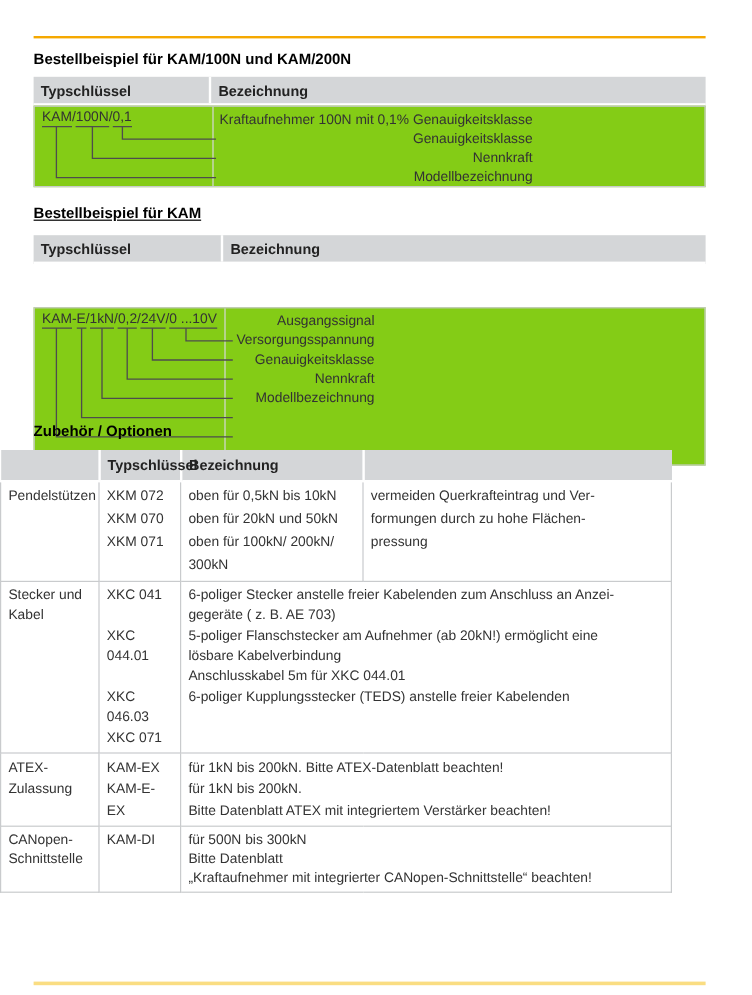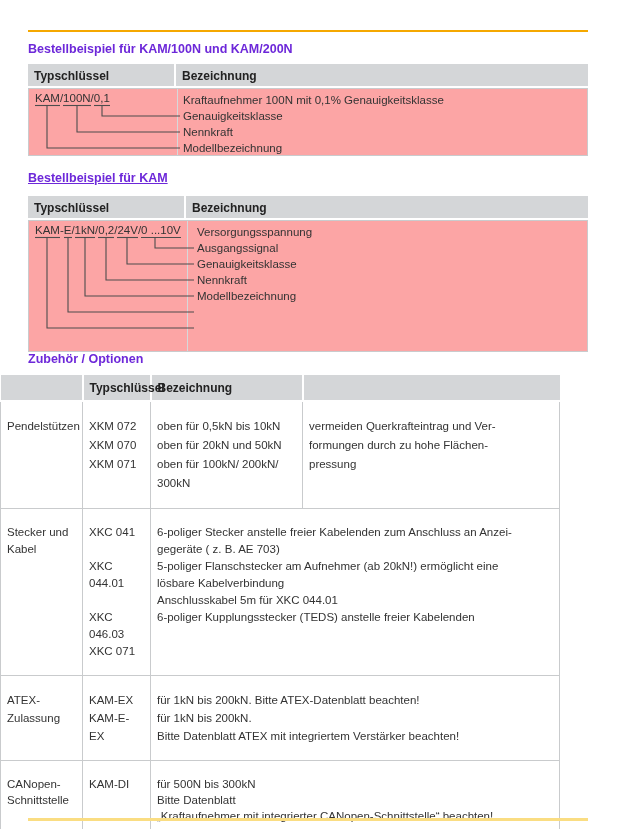--- a/index.html
+++ b/index.html
@@ -4,55 +4,55 @@
 <style>
   * { margin:0; padding:0; box-sizing:border-box; }
   html,body { background:#fff; }
   .page {
     position:relative; width:627px; height:829px; overflow:hidden;
     background:#ffffff; font-family:"Liberation Sans", sans-serif; color:#333;
   }
   .abs { position:absolute; }
   .rule-top { left:28px; top:30px; width:560px; height:2px; background:#f5a800; }
   .rule-bottom { left:28px; top:818px; width:560px; height:3px; background:#fadd82; }
-  .section-heading { left:28px; font-size:12.5px; font-weight:bold; color:#6d28d9; line-height:14px; }
+  .section-heading { left:28px; font-size:12.5px; font-weight:bold; color:#000000; line-height:14px; }
   #h1 { top:42px; }
   #h2 { top:171px;text-decoration:underline; }
   #h3 { top:352px; }
 
   
   .ot { left:28px; width:560px; }
   #table1 { top:64px; }
   #table2 { top:196px; }
   .ot-head { display:flex; height:24px; background:#d4d6d8; font-weight:bold; font-size:12px; color:#222; border-bottom:2px solid #fff; }
   .ot-head .hc { padding:5px 0 0 6px; }
   #table1 .hc1 { width:148px; border-right:2px solid #fff; }
   #table2 .hc1 { width:158px; border-right:2px solid #fff; }
   .ot-head .hc2 { flex:1; }
-  .ot-body { position:relative; border:1px solid #c9cbcd; background:#fca5a5; font-size:11.5px; }
+  .ot-body { position:relative; border:1px solid #c9cbcd; background:#84cc16; font-size:11.5px; }
   #table1 .ot-body { height:68px; }
-  #table2 .ot-body { height:132px; }
+  #table2 .ot-body { height:132px;margin-top:36px; }
   .colline { position:absolute; top:0; bottom:0; width:1px; background:#d6d8da; }
   #table1 .colline { left:148px; }
   #table2 .colline { left:158px; }
   .typecode { position:absolute; left:6px; top:3px; white-space:nowrap; }
   .treelines { position:absolute; left:0; top:0; }
-  .desclines { position:absolute; top:3px; }
+  .desclines { position:absolute; top:3px;text-align:right; }
   #table1 .desclines { left:154px; line-height:16px; }
   #table2 .desclines { left:168px; line-height:16px; }
 
   
   #table3 { top:375px; width:560px; border-collapse:collapse; table-layout:fixed; font-size:11.5px; color:#333; }
   #table3 th {
     background:#d4d6d8; text-align:left; font-size:12px; color:#222;
     padding:6px 6px 5px 6px; border-right:2px solid #fff; border-bottom:2px solid #fff;
   }
   #table3 th:last-child { border-right:none; }
   #table3 td {
-    border:1px solid #c9cbcd; vertical-align:top; padding:15px 6px;
+    border:1px solid #c9cbcd; vertical-align:top; padding:3px 6px;
     white-space:pre-line;
   }
   tr.r1 td, tr.r2 td, tr.r3 td { line-height:19px; }
   tr.r4 td { line-height:17px;margin-left:36px; }
   tr.r5 td { line-height:18px; }
   tr.r6 td { line-height:16px; }
   tr.r1 td.note, tr.r2 td.note { line-height:19px; }
 
   svg polyline, svg line { stroke:#4d4d4d; stroke-width:1.1; fill:none; }
 </style>
@@ -108,22 +108,22 @@
         <line x1="112" y1="16.5" x2="152" y2="16.5"></line>
         <polyline points="126,16.5 126,27 165,27"></polyline>
         <polyline points="98,16.5 98,43 165,43"></polyline>
         <polyline points="77,16.5 77,59 165,59"></polyline>
         <polyline points="56,16.5 56,75 165,75"></polyline>
         <polyline points="39,16.5 39,91 165,91"></polyline>
         <polyline points="18,16.5 18,107 165,107"></polyline>
       </svg>
       <div class="typecode">KAM-E/1kN/0,2/24V/0 ...10V</div>
       <div class="desclines">
+        <div>Ausgangssignal</div>
         <div>Versorgungsspannung</div>
-        <div>Ausgangssignal</div>
         <div>Genauigkeitsklasse</div>
         <div>Nennkraft</div>
         <div>Modellbezeichnung</div>
       </div>
     </div>
   </div>
 
   <div class="abs section-heading" id="h3">Zubehör / Optionen</div>
 
   <table class="abs" id="table3">

